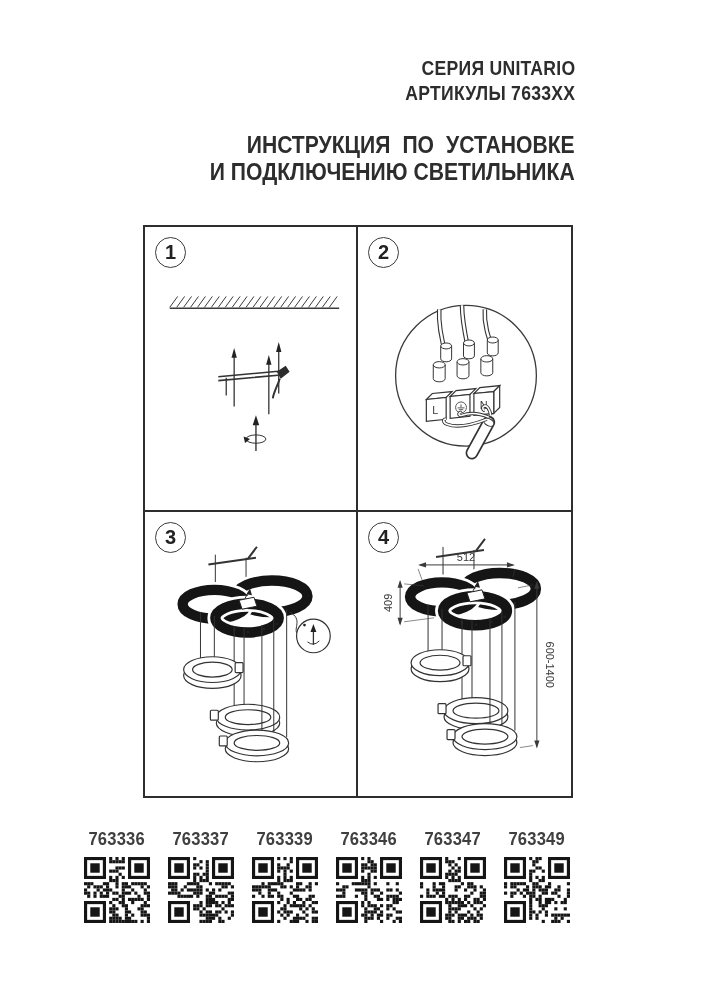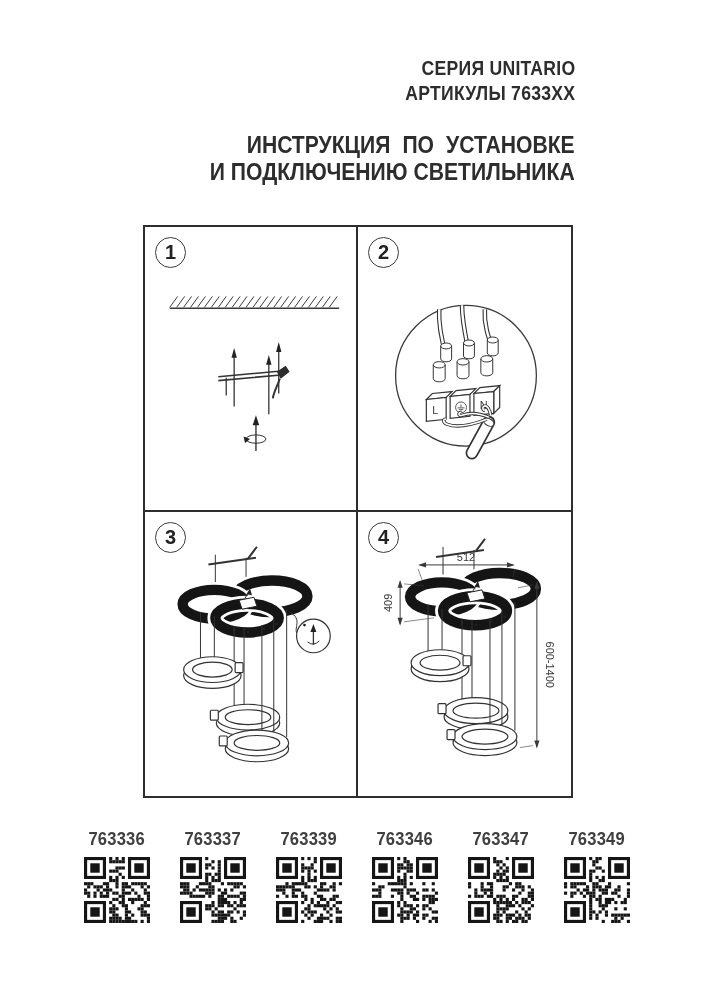--- a/index.html
+++ b/index.html
@@ -19,21 +19,21 @@
         border:2px solid #2e2e2e;box-sizing:border-box;
         display:grid;grid-template-columns:1fr 1fr;grid-template-rows:1fr 1fr;}
   .panel{position:relative;box-sizing:border-box;}
   .panel.br{border-right:2px solid #2e2e2e;}
   .panel.bb{border-bottom:2px solid #2e2e2e;}
   .badge{position:absolute;left:10px;top:10px;width:29px;height:29px;border:1.6px solid #3c3c3c;
          border-radius:50%;display:flex;align-items:center;justify-content:center;
          font-size:20px;font-weight:bold;color:#222;background:#fff;z-index:2;}
   .art{position:absolute;left:0;top:0;width:100%;height:100%;}
   
-  .articles{position:absolute;left:77px;top:829px;display:flex;gap:17px;}
+  .articles{position:absolute;left:77px;top:829px;display:flex;gap:5px;}
   .article-col{width:79px;display:flex;flex-direction:column;align-items:center;}
   .article-code{font-size:18px;font-weight:bold;color:#3f3f3f;letter-spacing:.2px;
                 transform:scaleX(.92);margin-bottom:7px;white-space:nowrap;}
   .qr{width:66px;height:66px;background:#fff;}
   text{font-family:"Liberation Sans","DejaVu Sans",sans-serif;fill:#3a3a3a;}
 </style>
 </head>
 <body>
 
 <div class="page">

